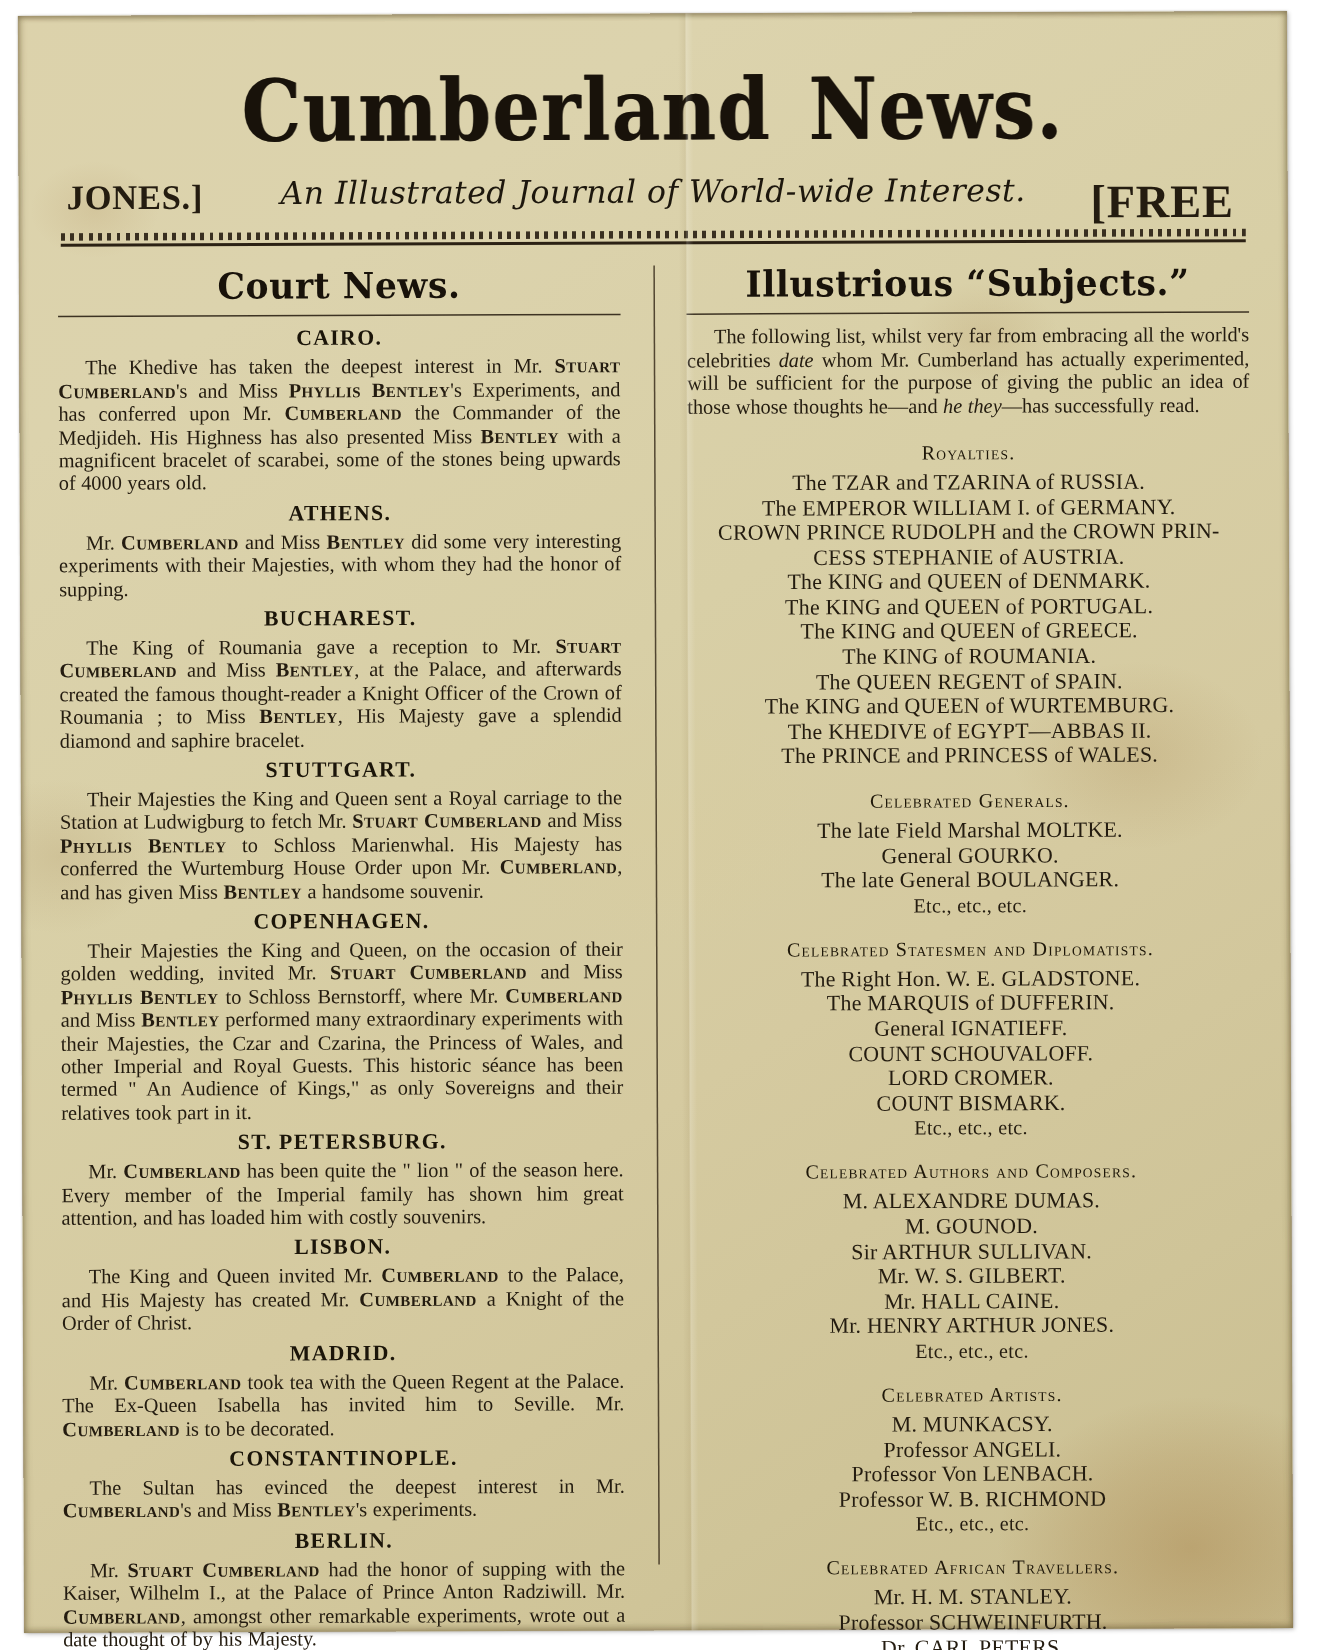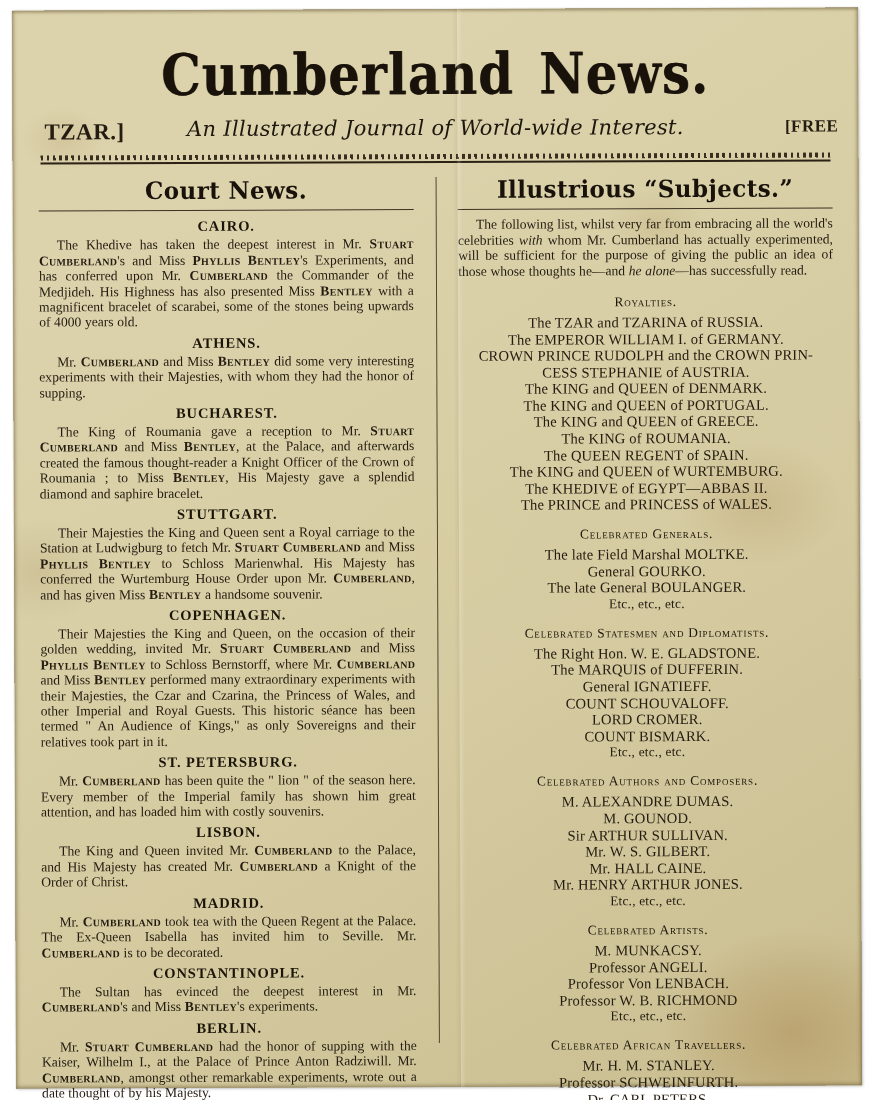--- a/index.html
+++ b/index.html
@@ -59,23 +59,23 @@
     position:relative;
     margin-top:14px;
     height:30px;
   }
   #free-left{
     position:absolute;left:16px;top:2px;
     font-family:"Liberation Serif", serif;
     font-size:23px;font-weight:bold;letter-spacing:0.5px;
   }
   #free-right{
-    position:absolute;right:4px;top:2px;
-    font-family:"Liberation Serif", serif;
-    font-size:17px;font-weight:bold;letter-spacing:0.5px;
+    position:absolute;right:20px;top:2px;
+    font-family:"Liberation Serif", serif;
+    font-size:31px;font-weight:bold;letter-spacing:0.5px;
   }
   #subtitle{
     text-align:center;
     font-family:"DejaVu Serif", serif;
     font-style:italic;
     font-size:21px;
     letter-spacing:0.3px;
     color:#1d170d;
   }
 
@@ -178,21 +178,21 @@
 <body>
 
 <div id="paper">
  <div class="inner">
 
   <div id="masthead">
     <span>Cumberland</span><span class="gap"></span><span>News.</span>
   </div>
 
   <div id="subline">
-    <div id="free-left">TZAR.]</div>
+    <div id="free-left">JONES.]</div>
     <div id="subtitle">An Illustrated Journal of World-wide Interest.</div>
     <div id="free-right">[FREE</div>
   </div>
 
   <div id="deco-rule">
     <div class="teeth"></div>
     <div class="bar"></div>
   </div>
 
   <div id="columns">
@@ -221,21 +221,21 @@
             <div class="city">CONSTANTINOPLE.</div>
             <p class="body">The Sultan has evinced the deepest interest in Mr. <span class="sc">Cumberland</span>'s and Miss <span class="sc">Bentley</span>'s experiments.</p>
             <div class="city">BERLIN.</div>
             <p class="body">Mr. <span class="sc">Stuart</span> <span class="sc">Cumberland</span> had the honor of supping with the Kaiser, Wilhelm I., at the Palace of Prince Anton Radziwill. Mr. <span class="sc">Cumberland</span>, amongst other remarkable experiments, wrote out a date thought of by his Majesty.</p>
           </div>
     </div>
 
     <div class="col right">
       <div class="col-head">Illustrious “Subjects.”</div>
       <div class="col-rule"></div>
-      <p class="body" id="right-intro">The following list, whilst very far from embracing all the world's celebrities <span class="it">with</span> whom Mr. Cumberland has actually experimented, will be sufficient for the purpose of giving the public an idea of those whose thoughts he—and <span class="it">he alone</span>—has successfully read.</p>
+      <p class="body" id="right-intro">The following list, whilst very far from embracing all the world's celebrities <span class="it">date</span> whom Mr. Cumberland has actually experimented, will be sufficient for the purpose of giving the public an idea of those whose thoughts he—and <span class="it">he they</span>—has successfully read.</p>
       <div id="right-sections">
             <div class="sect-head first">Royalties.</div>
             <div class="list-line">The TZAR and TZARINA of RUSSIA.</div>
             <div class="list-line">The EMPEROR WILLIAM I. of GERMANY.</div>
             <div class="list-line">CROWN PRINCE RUDOLPH and the CROWN PRIN-</div>
             <div class="list-line">CESS STEPHANIE of AUSTRIA.</div>
             <div class="list-line">The KING and QUEEN of DENMARK.</div>
             <div class="list-line">The KING and QUEEN of PORTUGAL.</div>
             <div class="list-line">The KING and QUEEN of GREECE.</div>
             <div class="list-line">The KING of ROUMANIA.</div>

